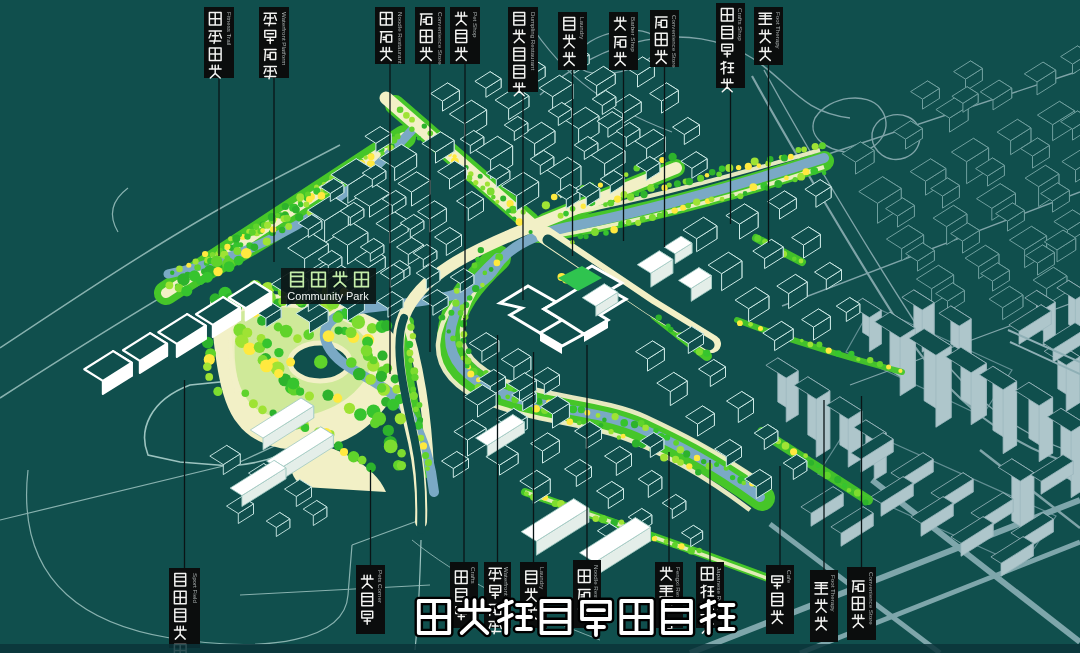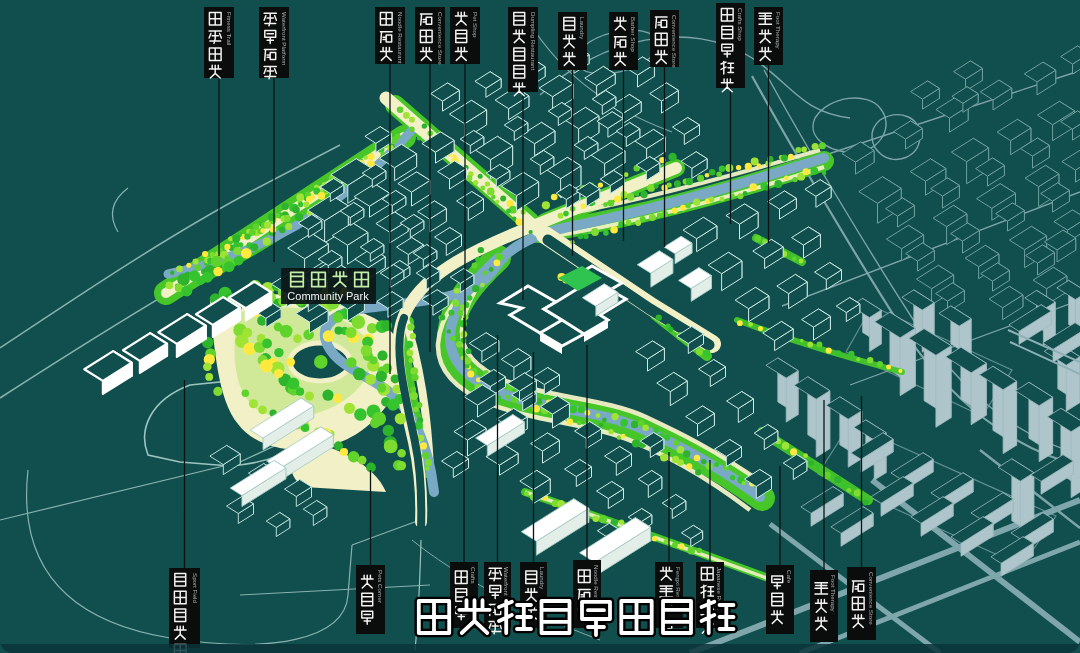--- a/index.html
+++ b/index.html
@@ -1,15 +1,15 @@
 <!DOCTYPE html>
 <html><head><meta charset="utf-8">
 <style>
   html,body{margin:0;padding:0;background:#104f4d;}
-  #stage{position:relative;width:1080px;height:653px;overflow:hidden;font-family:"Liberation Sans",sans-serif;border-radius:13px;}
+  #stage{position:relative;width:1080px;height:653px;overflow:hidden;font-family:"Liberation Sans",sans-serif;}
 </style></head>
 <body>
 <div id="stage">
 <svg xmlns="http://www.w3.org/2000/svg" width="1080" height="653" viewBox="0 0 1080 653">
       <rect width="1080" height="653" fill="#104f4d"></rect>
       <g stroke="#9dc3c0" stroke-width="1.2" fill="none" opacity="0.85">
         <path d="M0,348 C90,288 170,235 250,192 L340,145" fill="none" stroke="#9dc3c0" stroke-width="1.5" stroke-linecap="butt" stroke-linejoin="miter"></path>
         <path d="M0,398 C90,340 170,290 250,246 L330,202" fill="none" stroke="#9dc3c0" stroke-width="1.5" stroke-linecap="butt" stroke-linejoin="miter"></path>
         <path d="M118,232 C108,215 112,200 128,188" fill="none" stroke="#9dc3c0" stroke-width="1.2" stroke-linecap="butt" stroke-linejoin="miter"></path>
         <path d="M0,520 L240,462 L330,420" fill="none" stroke="#9dc3c0" stroke-width="1.2" stroke-linecap="butt" stroke-linejoin="miter"></path>

